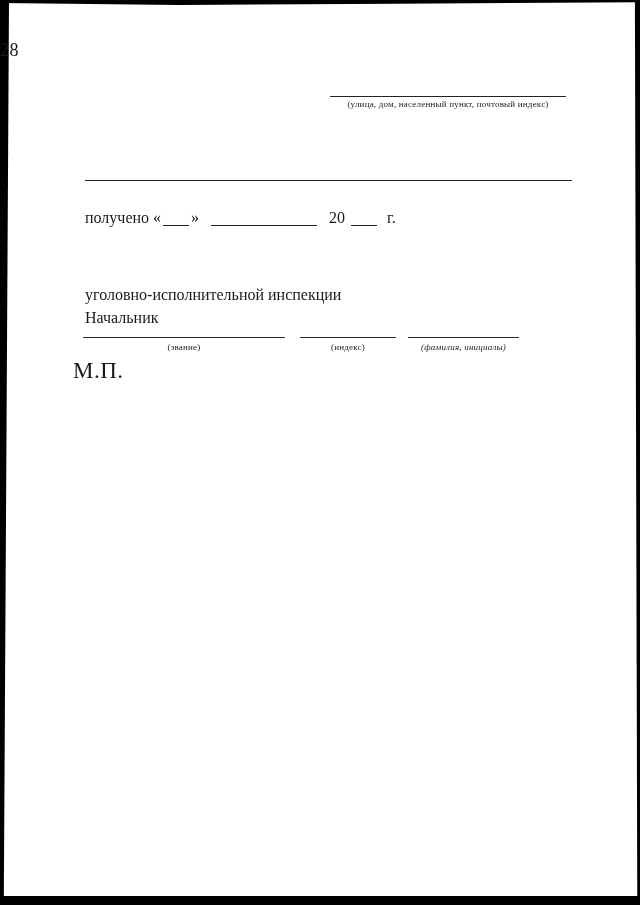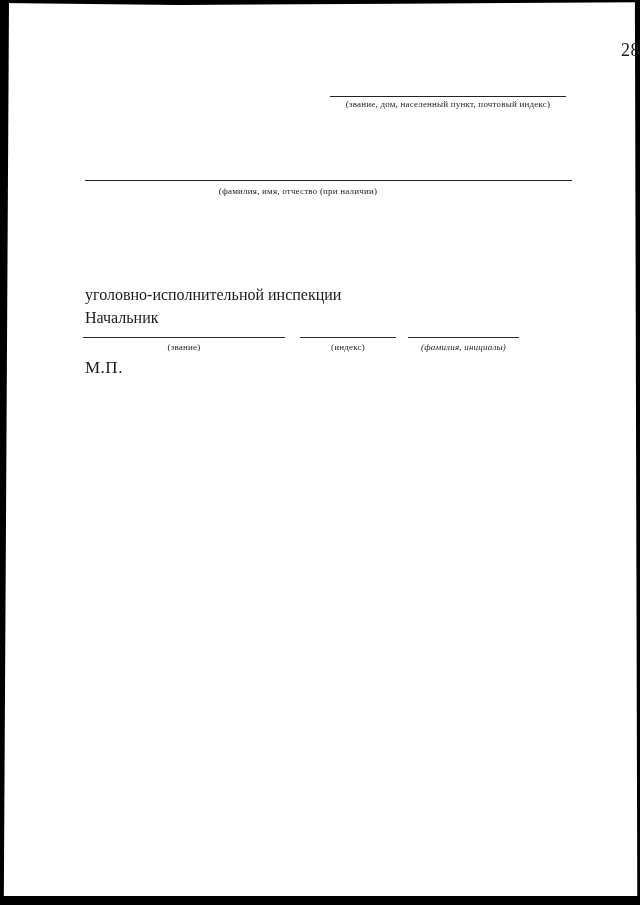--- a/index.html
+++ b/index.html
@@ -23,24 +23,23 @@
   .edge-top    { left: 0; top: 0; width: 100%; height: 5px;
                  clip-path: polygon(0 0, 100% 0, 100% 45%, 62% 75%, 28% 100%, 0 60%); }
   .edge-right  { right: 0; top: 0; width: 6px; height: 100%;
                  clip-path: polygon(100% 0, 15% 0, 55% 100%, 100% 100%); }
   .edge-bottom { left: 0; bottom: 0; width: 100%; height: 9px; }
 
   .abs { position: absolute; }
 
   .page-number {
     top: 40px; left: 0; right: 0;
-    text-align: right;
+    text-align: left;
     font-size: 18px;
     letter-spacing: 0.5px;
-    padding-left: 36px;
   }
 
   .caption {
     font-size: 9px;
     color: #1d1d1d;
     text-align: center;
     letter-spacing: 0.2px;
     white-space: nowrap;
   }
 
@@ -82,43 +81,49 @@
     font-size: 16px; line-height: 22.5px;
   }
 
   .sig-col { top: 337px; }
   .sig-col .rule { border-top: 1.5px solid #2a2a2a; }
   .sig-col .caption { margin-top: 4px; }
   .sig-rank { left: 83px;  width: 202px; }
   .sig-sign { left: 300px; width: 96px; }
   .sig-name { left: 408px; width: 111px; font-style: italic; }
 
-  .stamp { top: 358px; left: 85px; font-size: 17px; letter-spacing: 0.5px; }
+  .stamp { top: 358px; left: 73px; font-size: 23px; letter-spacing: 0.5px; }
 </style>
 </head>
 <body>
 
 <div class="page">
 
   <div class="edge edge-left"></div>
   <div class="edge edge-top"></div>
   <div class="edge edge-right"></div>
   <div class="edge edge-bottom"></div>
 
   <div class="abs page-number">28</div>
 
   <div class="abs address-block">
     <div class="rule"></div>
-    <div class="caption">(звание, дом, населенный пункт, почтовый индекс)</div>
+    <div class="caption">(улица, дом, населенный пункт, почтовый индекс)</div>
   </div>
 
 
   <div class="abs rule name-rule"></div>
-  <div class="abs caption name-caption">(фамилия, имя, отчество (при наличии)</div>
 
+  <div class="abs received">
+    <span>получено</span>
+    <span>«</span><span class="blank blank-day"></span><span>»</span>
+    <span class="blank blank-month"></span>
+    <span class="t20">20</span><span class="blank blank-year"></span>
+    <span class="tg">г.</span>
+  </div>
 
   <div class="abs signer">
     <div>уголовно-исполнительной инспекции</div>
     <div>Начальник</div>
   </div>
 
   <div class="abs sig-col sig-rank">
     <div class="rule"></div>
     <div class="caption">(звание)</div>
   </div>

